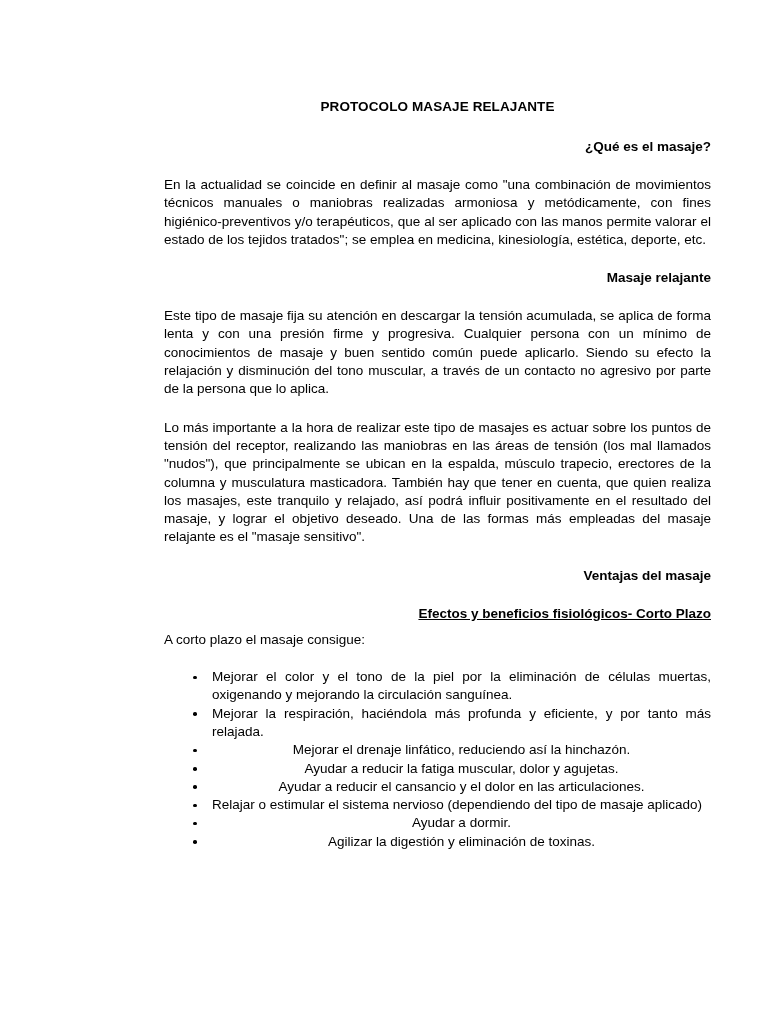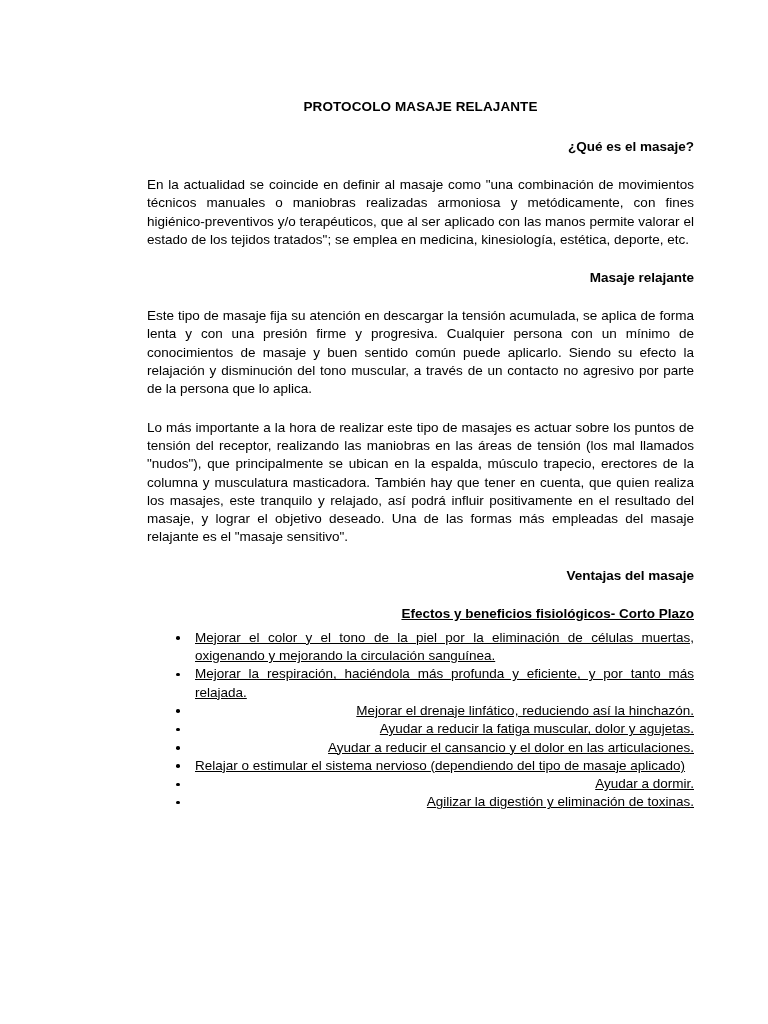--- a/index.html
+++ b/index.html
@@ -16,21 +16,21 @@
   }
   .page {
     position: relative;
     width: 768px;
     height: 1024px;
     background: #ffffff;
     box-sizing: border-box;
   }
   .content {
     position: absolute;
-    left: 147px;
+    left: 164px;
     top: 98px;
     width: 547px;
   }
   .doc-title {
     font-size: 13.5px;
     font-weight: bold;
     text-align: center;
     line-height: 18px;
     margin: 0 0 22px 0;
     letter-spacing: 0.1px;
@@ -64,34 +64,33 @@
     padding: 0;
   }
   ul.bullets li {
     position: relative;
     padding-left: 48px;
     font-size: 13.5px;
     line-height: 18.3px;
     text-align: justify;
     text-justify: inter-word;
     margin: 0;
-    text-decoration: underline;
   }
   ul.bullets li::before {
     content: "";
     position: absolute;
     left: 29px;
     top: 7.5px;
     width: 3.5px;
     height: 3.5px;
     border-radius: 50%;
     background: #000000;
   }
   ul.bullets li.single {
-    text-align: right;
+    text-align: center;
   }
 </style>
 </head>
 <body>
 
 <div class="page">
   <div class="content">
 
     <h1 class="doc-title">PROTOCOLO MASAJE RELAJANTE</h1>
 
@@ -102,20 +101,21 @@
     <h2 class="heading">Masaje relajante</h2>
 
     <p class="body">Este tipo de masaje fija su atención en descargar la tensión acumulada, se aplica de forma lenta y con una presión firme y progresiva. Cualquier persona con un mínimo de conocimientos de masaje y buen sentido común puede aplicarlo. Siendo su efecto la relajación y disminución del tono muscular, a través de un contacto no agresivo por parte de la persona que lo aplica.</p>
 
     <p class="body">Lo más importante a la hora de realizar este tipo de masajes es actuar sobre los puntos de tensión del receptor, realizando las maniobras en las áreas de tensión (los mal llamados "nudos"), que principalmente se ubican en la espalda, músculo trapecio, erectores de la columna y musculatura masticadora. También hay que tener en cuenta, que quien realiza los masajes, este tranquilo y relajado, así podrá influir positivamente en el resultado del masaje, y lograr el objetivo deseado. Una de las formas más empleadas del masaje relajante es el "masaje sensitivo".</p>
 
     <h2 class="heading">Ventajas del masaje</h2>
 
     <h2 class="heading tight">Efectos y beneficios fisiológicos- Corto Plazo</h2>
 
+    <p class="body lead-in">A corto plazo el masaje consigue:</p>
 
     <ul class="bullets">
       <li>Mejorar el color y el tono de la piel por la eliminación de células muertas, oxigenando y mejorando la circulación sanguínea.</li>
       <li>Mejorar la respiración, haciéndola más profunda y eficiente, y por tanto más relajada.</li>
       <li class="single">Mejorar el drenaje linfático, reduciendo así la hinchazón.</li>
       <li class="single">Ayudar a reducir la fatiga muscular, dolor y agujetas.</li>
       <li class="single">Ayudar a reducir el cansancio y el dolor en las articulaciones.</li>
       <li>Relajar o estimular el sistema nervioso (dependiendo del tipo de masaje aplicado)</li>
       <li class="single">Ayudar a dormir.</li>
       <li class="single">Agilizar la digestión y eliminación de toxinas.</li>

